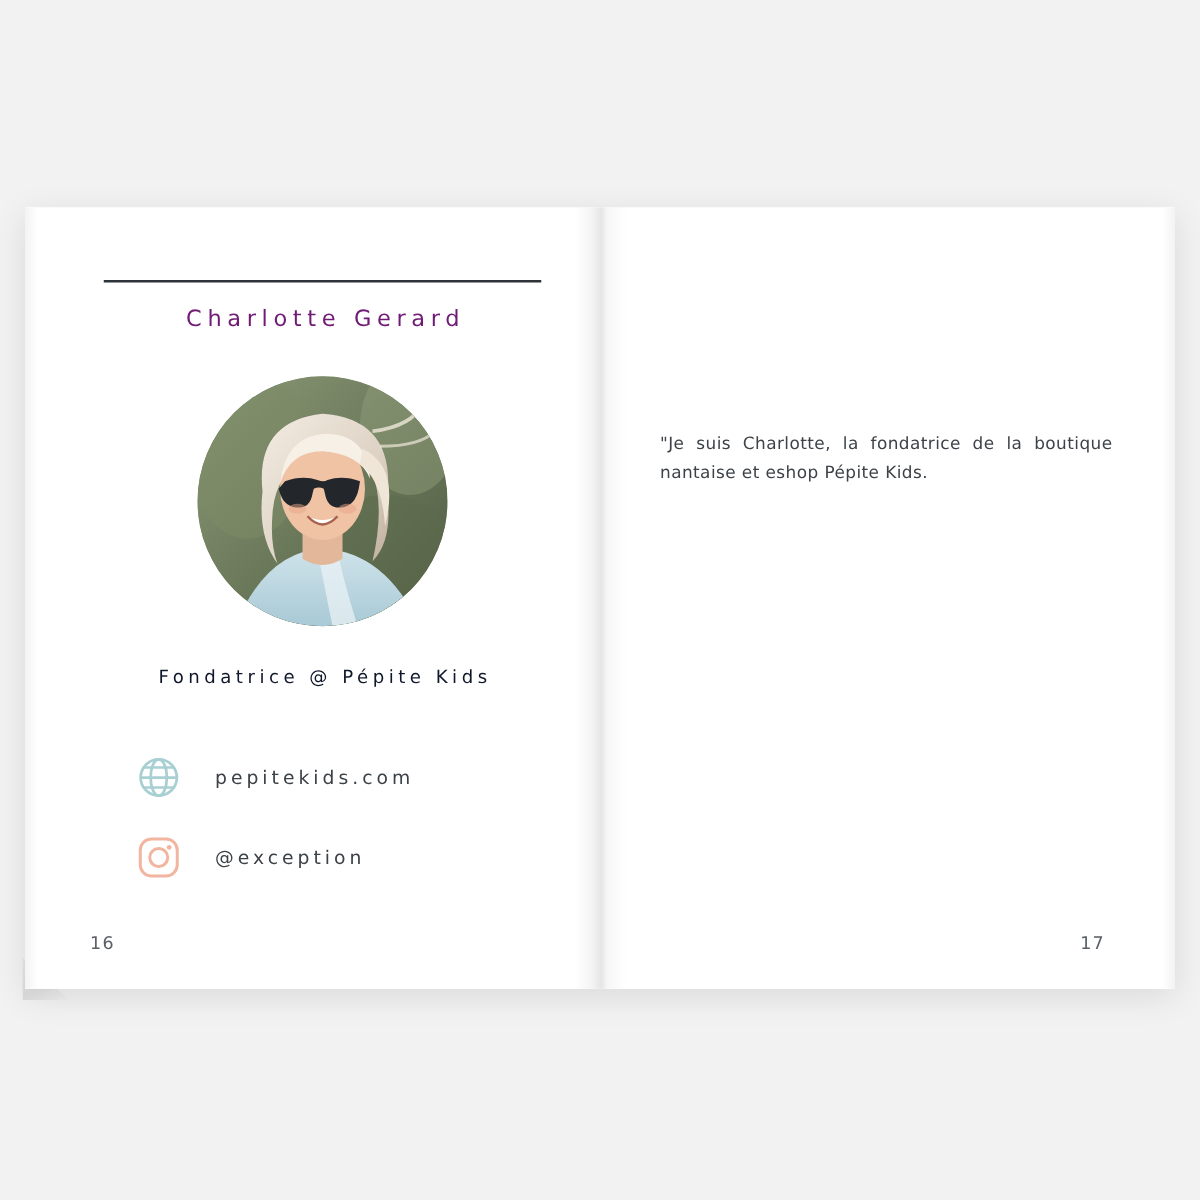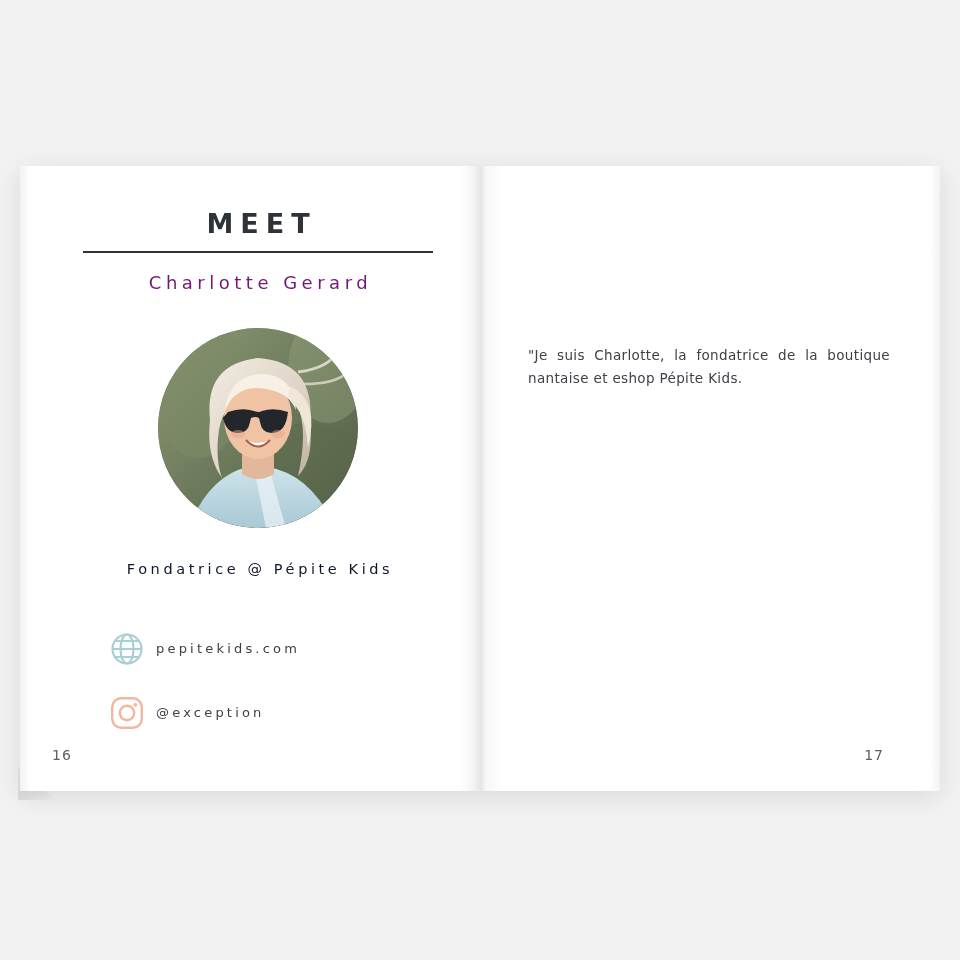--- a/index.html
+++ b/index.html
@@ -127,24 +127,24 @@
     height: 40px;
     margin-bottom: 24px;
   }
   .link-icon {
     width: 38px; height: 38px;
     flex: 0 0 38px;
     display: flex; align-items: center; justify-content: center;
   }
   .link-text {
     font-family: "DejaVu Sans", sans-serif;
-    font-size: 13px;
+    font-size: 15px;
     letter-spacing: 3.2px;
     color: #3b4147;
-    margin-left: 10px;
+    margin-left: 26px;
   }
 
   
   .right-inner {
     padding: 178px 50px 0 56px;
   }
   .body-par {
     font-family: "DejaVu Sans", sans-serif;
     font-size: 13.5px;
     line-height: 22.5px;
@@ -157,38 +157,37 @@
 
   
   .folio {
     position: absolute;
     bottom: 28px;
     font-family: "DejaVu Sans", sans-serif;
     font-size: 14px;
     color: #5a6066;
     letter-spacing: 1px;
   }
-  .folio-left  { left: 32px; text-align: center; }
+  .folio-left  { left: 52px; text-align: center; }
   .folio-right { right: 56px; }
 </style>
 </head>
 <body>
 
 <div id="stage">
 
   <div class="corner-curl"></div>
 
   <div class="spread">
 
     <div class="page page-left">
       <div class="edge-left"></div>
 
       <div class="left-inner">
 
-        <div class="meet-title">MEET</div>
 
         <div class="rule"></div>
 
         <div class="subject-name">Charlotte Gerard</div>
 
         <div class="portrait">
           <svg viewBox="0 0 200 200" xmlns="http://www.w3.org/2000/svg" aria-hidden="true">
             <defs>
               <linearGradient id="bgGrad" x1="0" y1="0" x2="1" y2="1">
                 <stop offset="0%" stop-color="#8c9a78"></stop>

